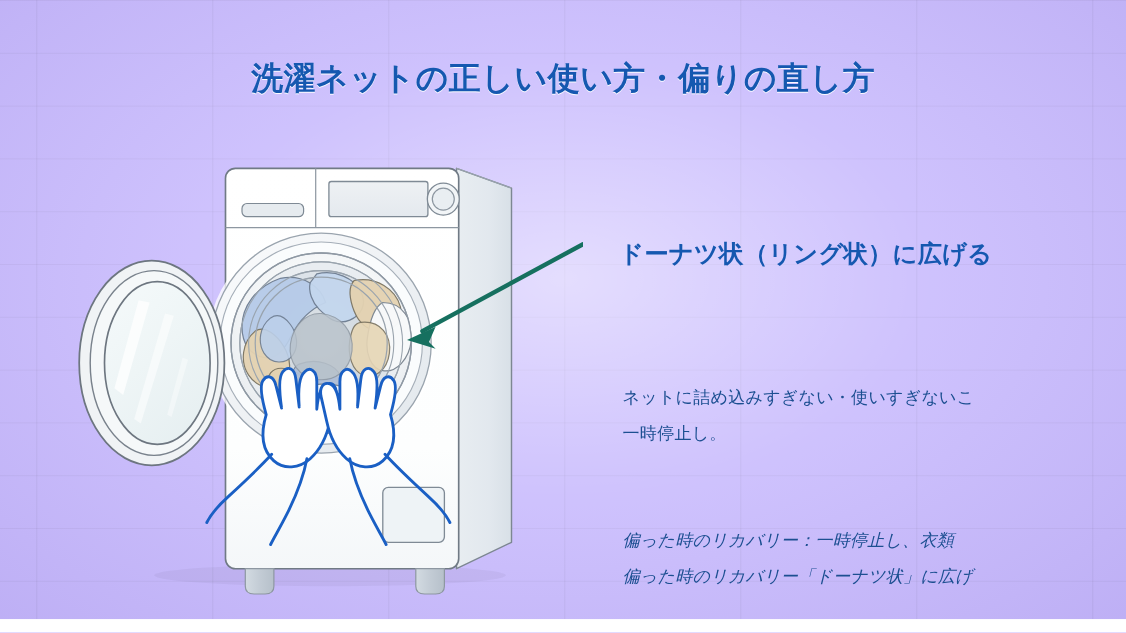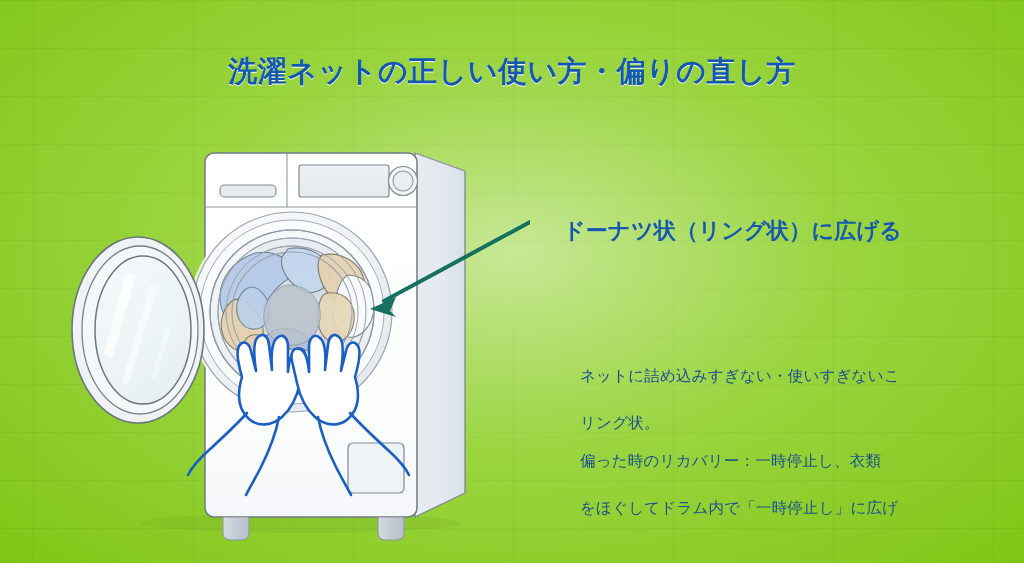--- a/index.html
+++ b/index.html
@@ -4,21 +4,21 @@
 <style>
   html, body {
     margin: 0;
     padding: 0;
     background: #ffffff;
   }
   #slide {
     position: relative;
     width: 1024px;
     height: 563px;
-    background: #84cc16;
+    background: #c4b5fd;
     overflow: hidden;
     font-family: "Liberation Sans", "DejaVu Sans", sans-serif;
   }
   
   #grid {
     position: absolute;
     inset: 0;
     background-image:
       linear-gradient(to right, rgba(0,0,0,0.055) 1px, transparent 1px),
       linear-gradient(to bottom, rgba(0,0,0,0.045) 1px, transparent 1px);
@@ -66,22 +66,22 @@
     white-space: nowrap;
   }
   .body-block {
     position: absolute;
     color: #1c4f91;
     font-size: 15.5px;
     line-height: 30px;
     letter-spacing: 0.2px;
   }
   #body1 { left: 563px; top: 344px; width: 400px; }
-  #body2 { left: 563px; top: 429px; width: 400px; }
-  .body-block p { margin: 17px; }
+  #body2 { left: 563px; top: 474px; width: 400px; font-style: italic; }
+  .body-block p { margin: 3px; }
 </style>
 </head>
 <body>
 
 <div id="slide">
 
   <div id="grid"></div>
   <div id="vignette"></div>
 
   <div id="title">洗濯ネットの正しい使い方・偏りの直し方</div>
@@ -251,21 +251,21 @@
         <line x1="470" y1="97" x2="324" y2="176" stroke="#16705f" stroke-width="4" stroke-linecap="round"></line>
         <path d="M 310 184 L 336 172 L 330 186 L 336 192 Z" fill="#16705f"></path>
       </g>
     </svg>
   </div>
 
   <div class="callout-label">ドーナツ状（リング状）に広げる</div>
 
   <div id="body1" class="body-block">
     <p>ネットに詰め込みすぎない・使いすぎないこ</p>
-    <p>リング状。</p>
+    <p>一時停止し。</p>
   </div>
 
   <div id="body2" class="body-block">
     <p>偏った時のリカバリー：一時停止し、衣類</p>
-    <p>をほぐしてドラム内で「一時停止し」に広げ</p>
+    <p>偏った時のリカバリー「ドーナツ状」に広げ</p>
   </div>
 
 </div>
 
 </body></html>

